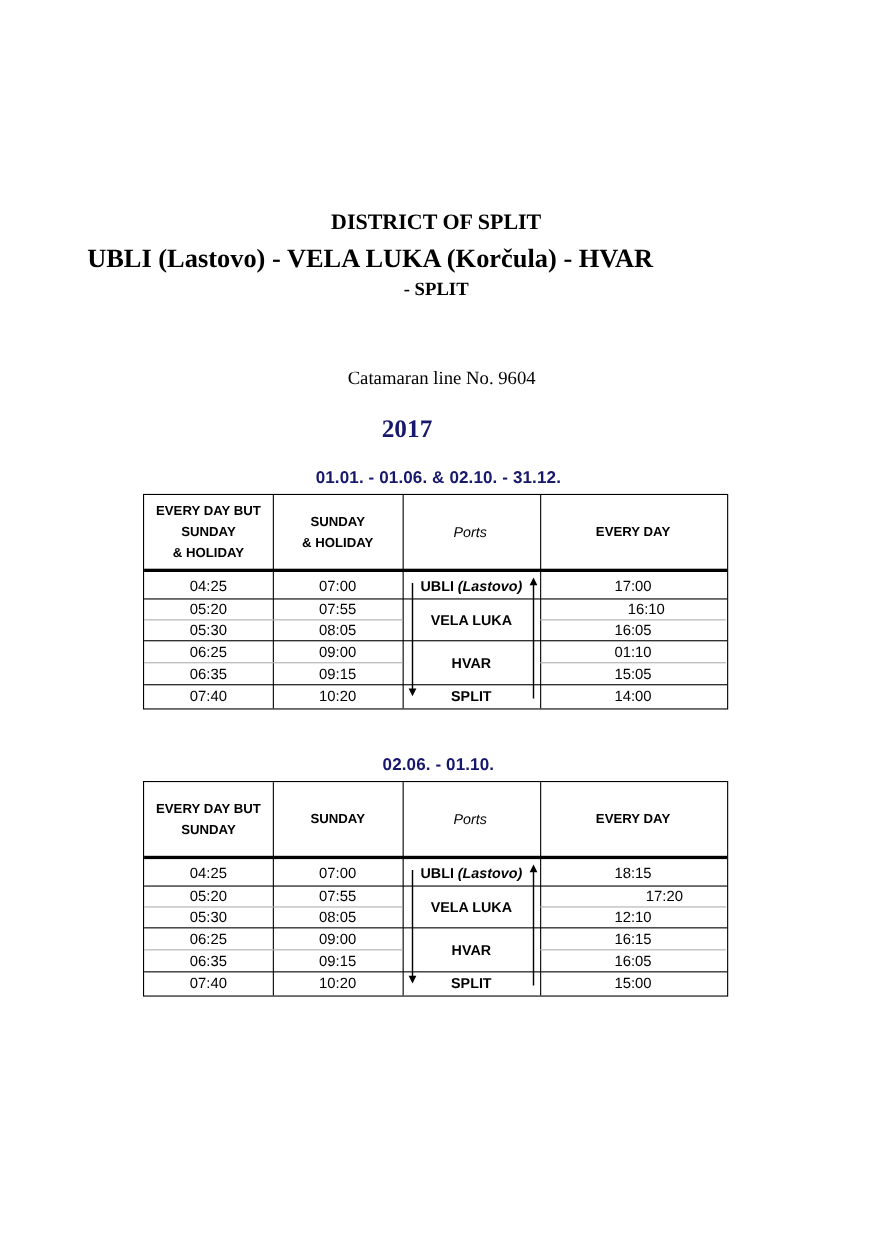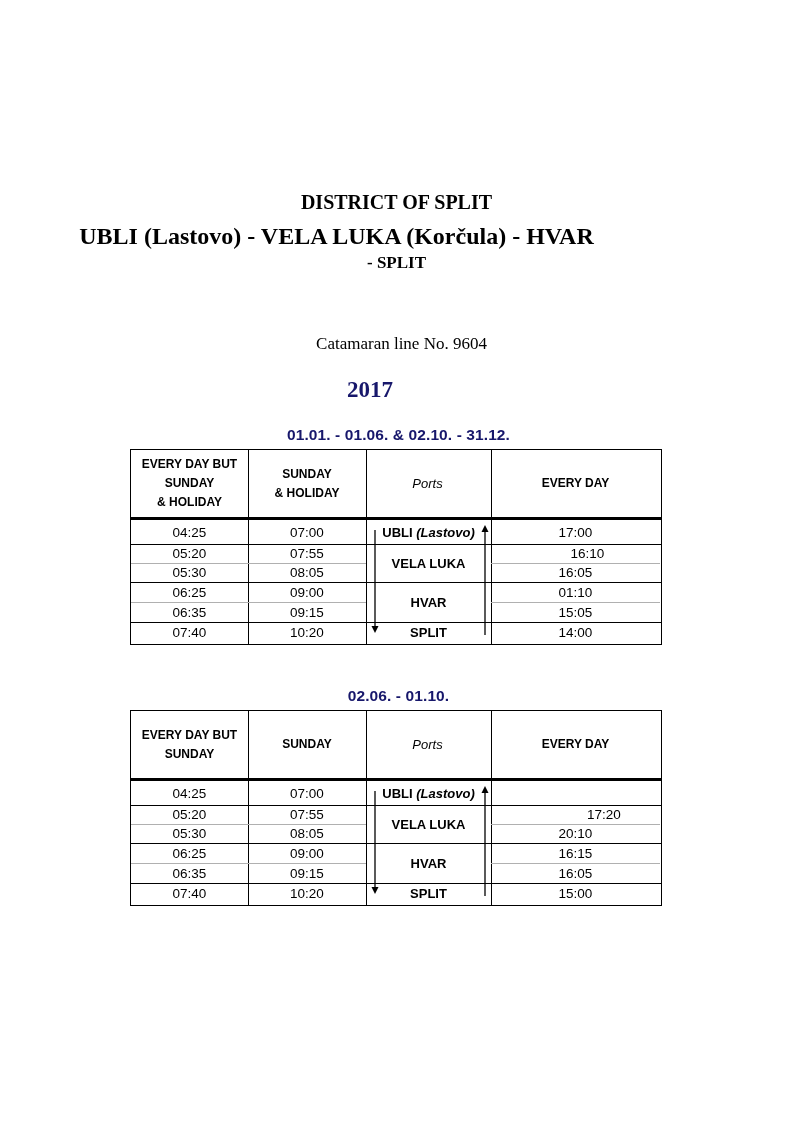--- a/index.html
+++ b/index.html
@@ -142,30 +142,31 @@
       <div class="hl-black" style="top: 94px; left: 0px; width: 100%;"></div>
       <div class="hl-black" style="top: 132px; left: 0px; width: 100%;"></div>
       <div class="hl-black" style="top: 172px; left: 0px; width: 100%;"></div>
       <div class="hl-grey" style="top: 113px; left: 0px; width: 235px;"></div>
       <div class="hl-grey" style="top: 113px; left: 360px; width: 169px;"></div>
       <div class="hl-grey" style="top: 152px; left: 0px; width: 235px;"></div>
       <div class="hl-grey" style="top: 152px; left: 360px; width: 169px;"></div>
       <div class="row" style="top: 70px; height: 24px;">
         <div class="tcell" style="left: 0px; width: 117px;">04:25</div>
         <div class="tcell" style="left: 117px; width: 118px;">07:00</div>
+        <div class="tcell" style="left: 360px; width: 169px;">18:15</div>
       </div>
       <div class="row" style="top: 94px; height: 19px;">
         <div class="tcell" style="left: 0px; width: 117px;">05:20</div>
         <div class="tcell" style="left: 117px; width: 118px;">07:55</div>
         <div class="tcell" style="left: 372px; width: 170px; padding-left: 16px;">17:20</div>
       </div>
       <div class="row" style="top: 113px; height: 19px;">
         <div class="tcell" style="left: 0px; width: 117px;">05:30</div>
         <div class="tcell" style="left: 117px; width: 118px;">08:05</div>
-        <div class="tcell" style="left: 360px; width: 169px;">20:10</div>
+        <div class="tcell" style="left: 360px; width: 169px;">12:10</div>
       </div>
       <div class="row" style="top: 132px; height: 20px;">
         <div class="tcell" style="left: 0px; width: 117px;">06:25</div>
         <div class="tcell" style="left: 117px; width: 118px;">09:00</div>
         <div class="tcell" style="left: 360px; width: 169px;">16:15</div>
       </div>
       <div class="row" style="top: 152px; height: 20px;">
         <div class="tcell" style="left: 0px; width: 117px;">06:35</div>
         <div class="tcell" style="left: 117px; width: 118px;">09:15</div>
         <div class="tcell" style="left: 360px; width: 169px;">16:05</div>

